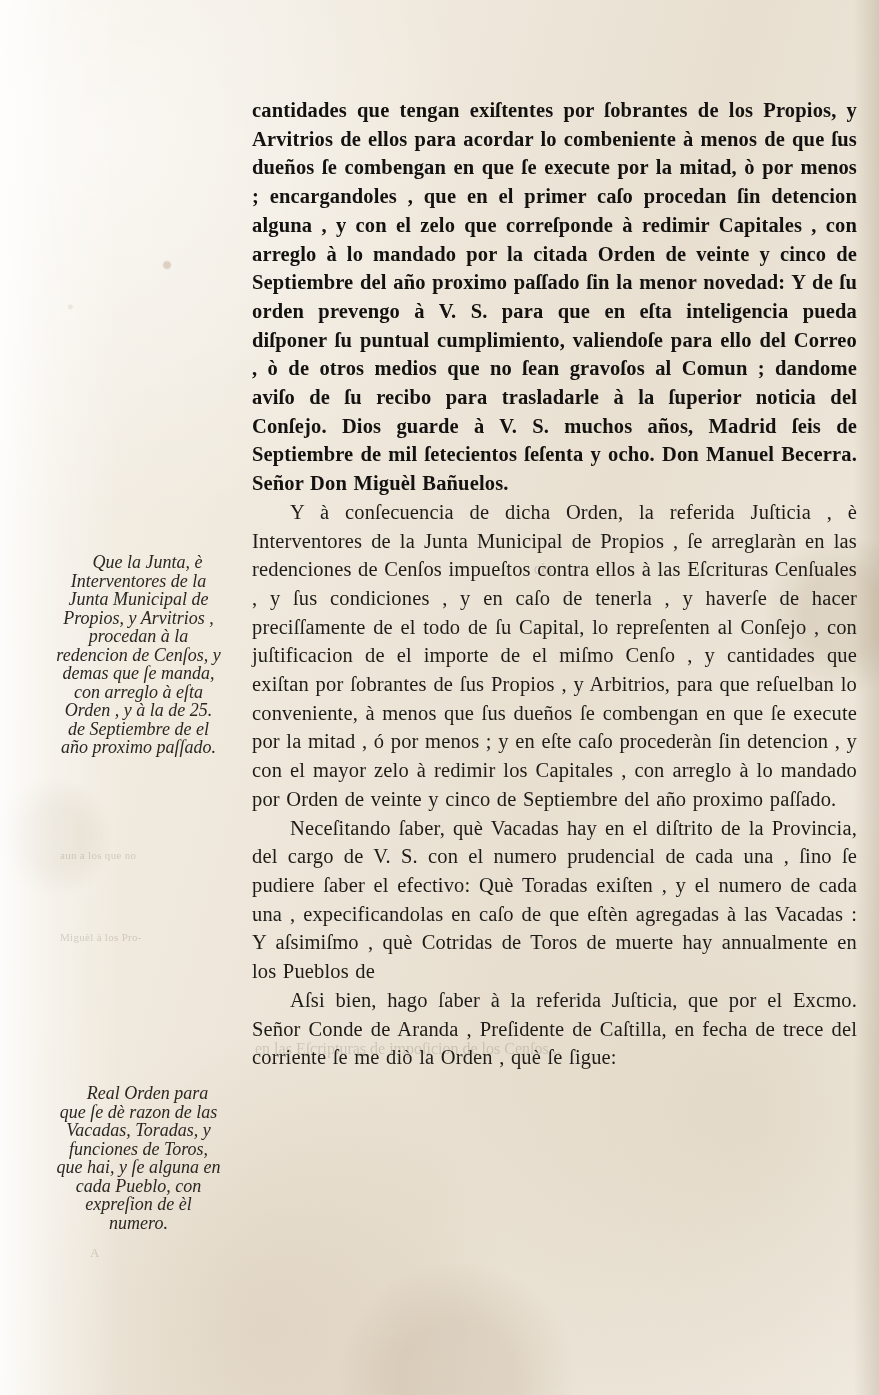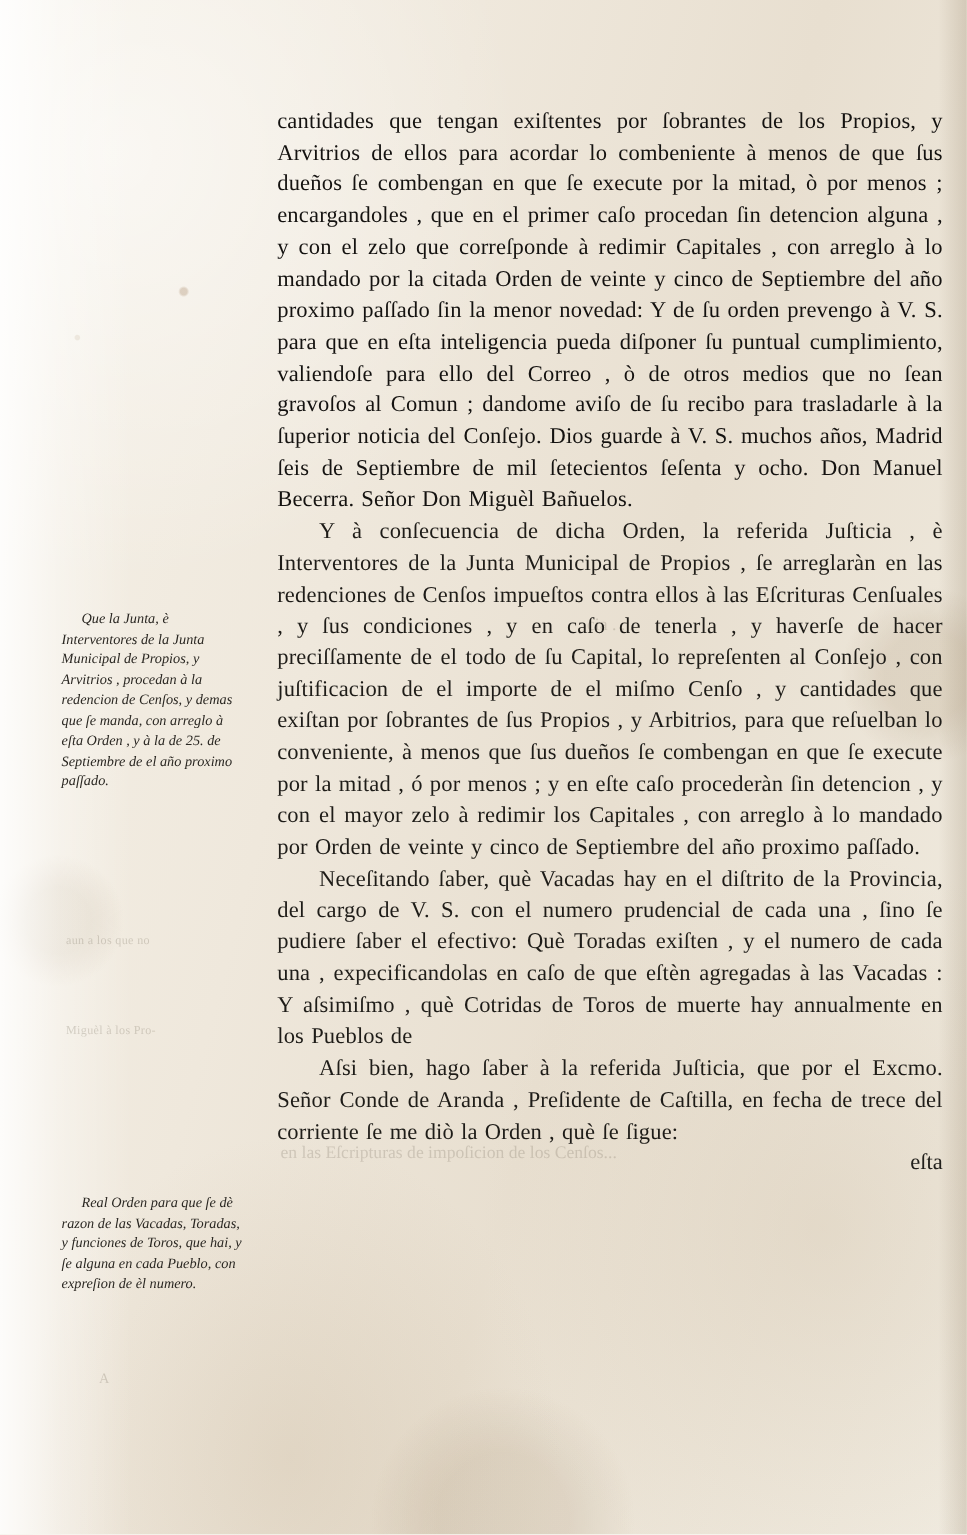--- a/index.html
+++ b/index.html
@@ -78,25 +78,25 @@
     position: absolute;
     left: 56px;
     width: 165px;
   }
   .margin-note {
     position: absolute;
     left: 0;
     width: 165px;
     font-family: "Liberation Serif", serif;
     font-style: italic;
-    font-size: 13px;
+    font-size: 18px;
     line-height: 18.5px;
     color: #2a2722;
     text-indent: 18px;
-    text-align: left;
+    text-align: center;
   }
   .margin-note.n1 { top: 553px; }
   .margin-note.n2 { top: 1084px; }
 
   .body-col {
     position: absolute;
     left: 252px;
     top: 96px;
     width: 605px;
   }
@@ -112,21 +112,21 @@
   }
   .para.indent { text-indent: 38px; }
   .para + .para { margin-top: 0px; }
   .last-word {
     display: block;
     text-align: right;
     font-family: "Liberation Serif", serif;
     font-size: 20.5px;
     line-height: 28.7px;
   }
-  .ink-dark { color: #141210; }
+  .ink-dark { color: #141210; font-weight: bold; }
 </style>
 </head>
 <body>
 
 <div class="page">
 
   <div class="grain"></div>
   <div class="edge-left"></div>
   <div class="edge-right"></div>
 
@@ -140,16 +140,15 @@
   <div class="margin-col">
     <div class="margin-note n1">Que la Junta, è Interventores de la Junta Municipal de Propios, y Arvitrios , procedan à la redencion de Cenſos, y demas que ſe manda, con arreglo à eſta Orden , y à la de 25. de Septiembre de el año proximo paſſado.</div>
     <div class="margin-note n2">Real Orden para que ſe dè razon de las Vacadas, Toradas, y funciones de Toros, que hai, y ſe alguna en cada Pueblo, con expreſion de èl numero.</div>
   </div>
 
   <div class="body-col">
     <p class="para ink-dark">cantidades que tengan exiſtentes por ſobrantes de los Propios, y Arvitrios de ellos para acordar lo combeniente à menos de que ſus dueños ſe combengan en que ſe execute por la mitad, ò por menos ; encargandoles , que en el primer caſo procedan ſin detencion alguna , y con el zelo que correſponde à redimir Capitales , con arreglo à lo mandado por la citada Orden de veinte y cinco de Septiembre del año proximo paſſado ſin la menor novedad: Y de ſu orden prevengo à V. S. para que en eſta inteligencia pueda diſponer ſu puntual cumplimiento, valiendoſe para ello del Correo , ò de otros medios que no ſean gravoſos al Comun ; dandome aviſo de ſu recibo para trasladarle à la ſuperior noticia del Conſejo. Dios guarde à V. S. muchos años, Madrid ſeis de Septiembre de mil ſetecientos ſeſenta y ocho. Don Manuel Becerra. Señor Don Miguèl Bañuelos.</p>
     <p class="para indent">Y à conſecuencia de dicha Orden, la referida Juſticia , è Interventores de la Junta Municipal de Propios , ſe arreglaràn en las redenciones de Cenſos impueſtos contra ellos à las Eſcrituras Cenſuales , y ſus condiciones , y en caſo de tenerla , y haverſe de hacer preciſſamente de el todo de ſu Capital, lo repreſenten al Conſejo , con juſtificacion de el importe de el miſmo Cenſo , y cantidades que exiſtan por ſobrantes de ſus Propios , y Arbitrios, para que reſuelban lo conveniente, à menos que ſus dueños ſe combengan en que ſe execute por la mitad , ó por menos ; y en eſte caſo procederàn ſin detencion , y con el mayor zelo à redimir los Capitales , con arreglo à lo mandado por Orden de veinte y cinco de Septiembre del año proximo paſſado.</p>
     <p class="para indent">Neceſitando ſaber, què Vacadas hay en el diſtrito de la Provincia, del cargo de V. S. con el numero prudencial de cada una , ſino ſe pudiere ſaber el efectivo: Què Toradas exiſten , y el numero de cada una , expecificandolas en caſo de que eſtèn agregadas à las Vacadas : Y aſsimiſmo , què Cotridas de Toros de muerte hay annualmente en los Pueblos de</p>
     <p class="para indent">Aſsi bien, hago ſaber à la referida Juſticia, que por el Excmo. Señor Conde de Aranda , Preſidente de Caſtilla, en fecha de trece del corriente ſe me diò la Orden , què ſe ſigue:</p>
-    <span class="last-word">eſta</span>
   </div>
 
 </div>
 
 </body></html>

